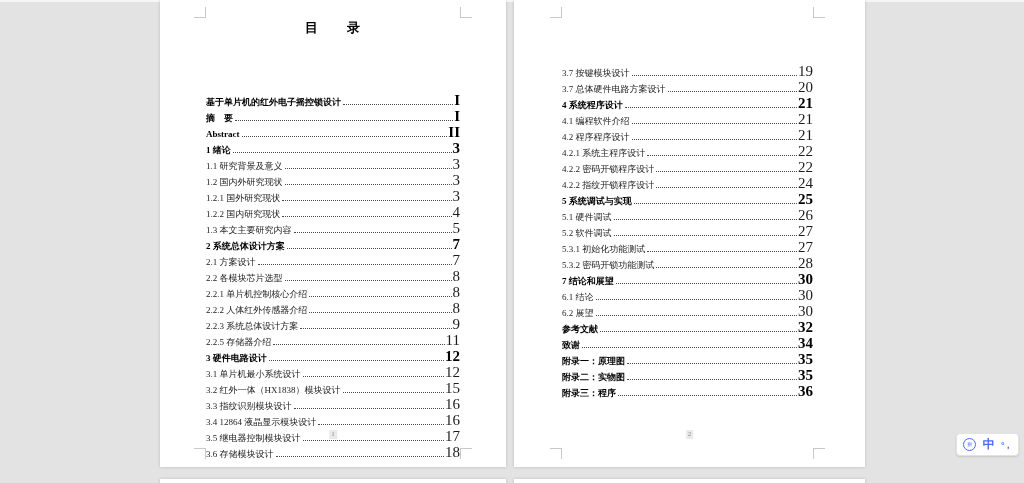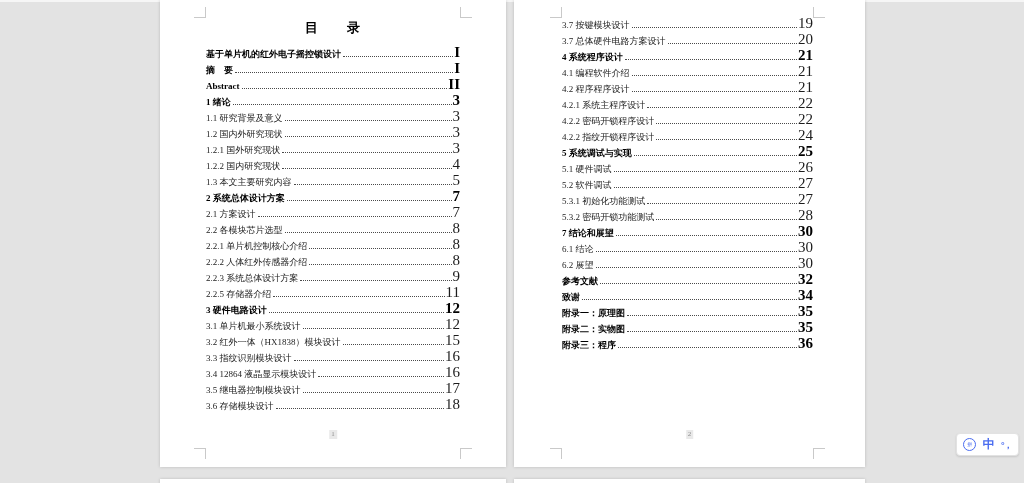--- a/index.html
+++ b/index.html
@@ -24,21 +24,21 @@
   .page-2 .mark.tl, .page-2 .mark.bl { left:36px; }
   .page-2 .mark.tr, .page-2 .mark.br { right:40px; }
 
   .page-body { position:absolute; }
   .page-1 .page-body { left:46px; right:46px; top:8px; }
   .page-2 .page-body { left:48px; right:52px; top:15px; }
 
   .toc-title { font-size:13px; font-weight:bold; color:#000; text-align:center;
                margin-top:12px; line-height:16px; letter-spacing:1px; }
 
-  .toc-list { padding-top:8px; }
+  .toc-list { padding-top:8px;margin-top:48px; }
   .page-2 .toc-list { padding-top:0; }
 
   .toc-row { display:flex; align-items:baseline; height:16px; font-size:9px;
              color:#1c1c1c; line-height:16px; white-space:nowrap; }
   .toc-row.bold { font-weight:bold; color:#000; }
   .entry-text { flex:0 0 auto; }
   .leader { flex:1 1 auto; border-bottom:1px dotted #4a4a4a; margin:0 1px 3px 2px; min-width:8px; }
   .entry-page { flex:0 0 auto; font-size:15px; }
 
   .page-footer-num { position:absolute; bottom:28px; left:50%; transform:translateX(-50%);

